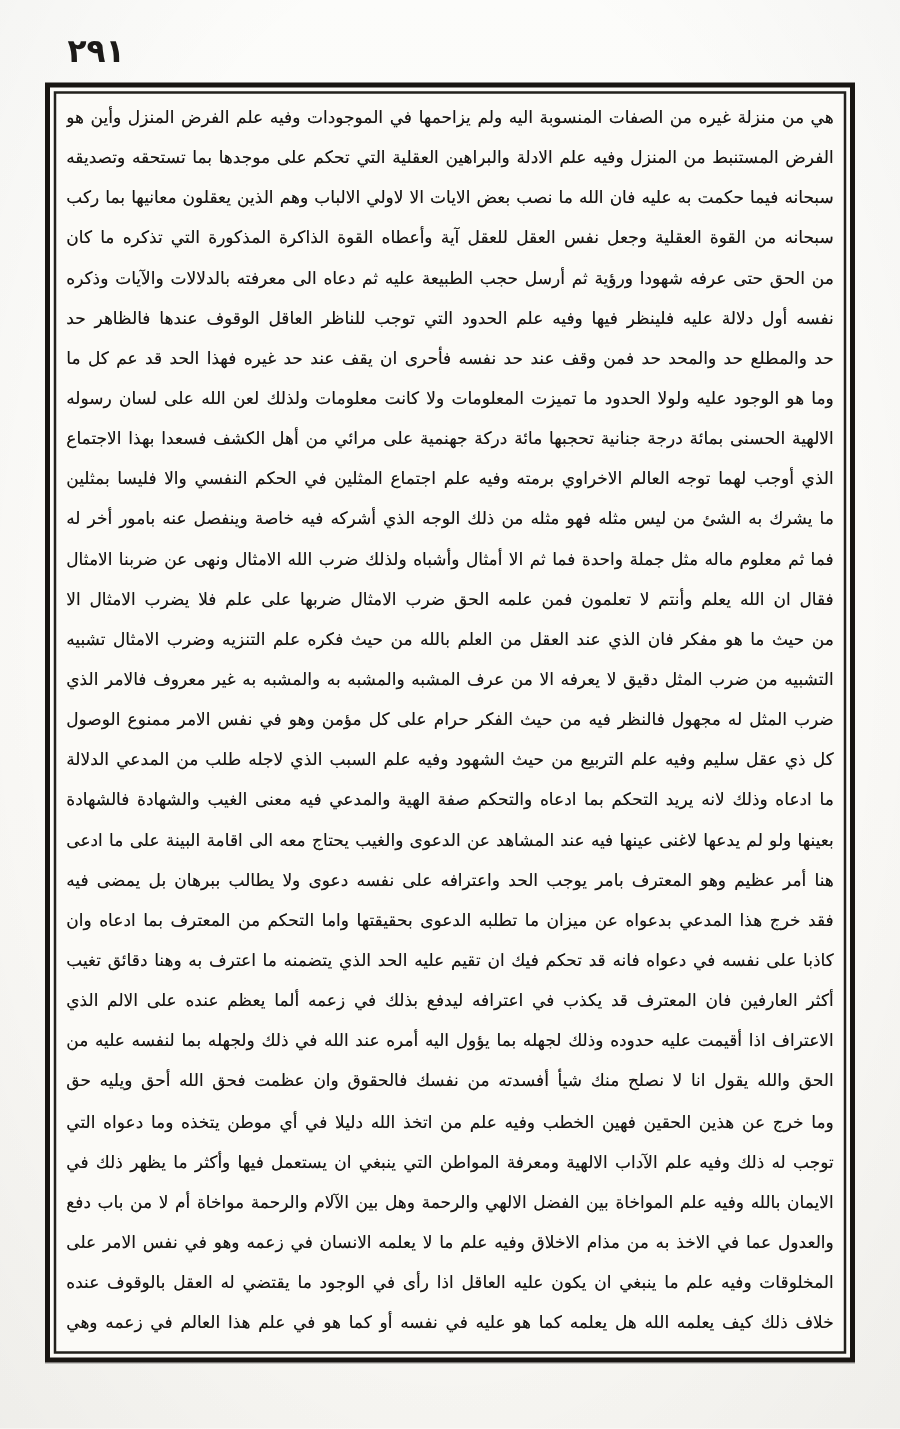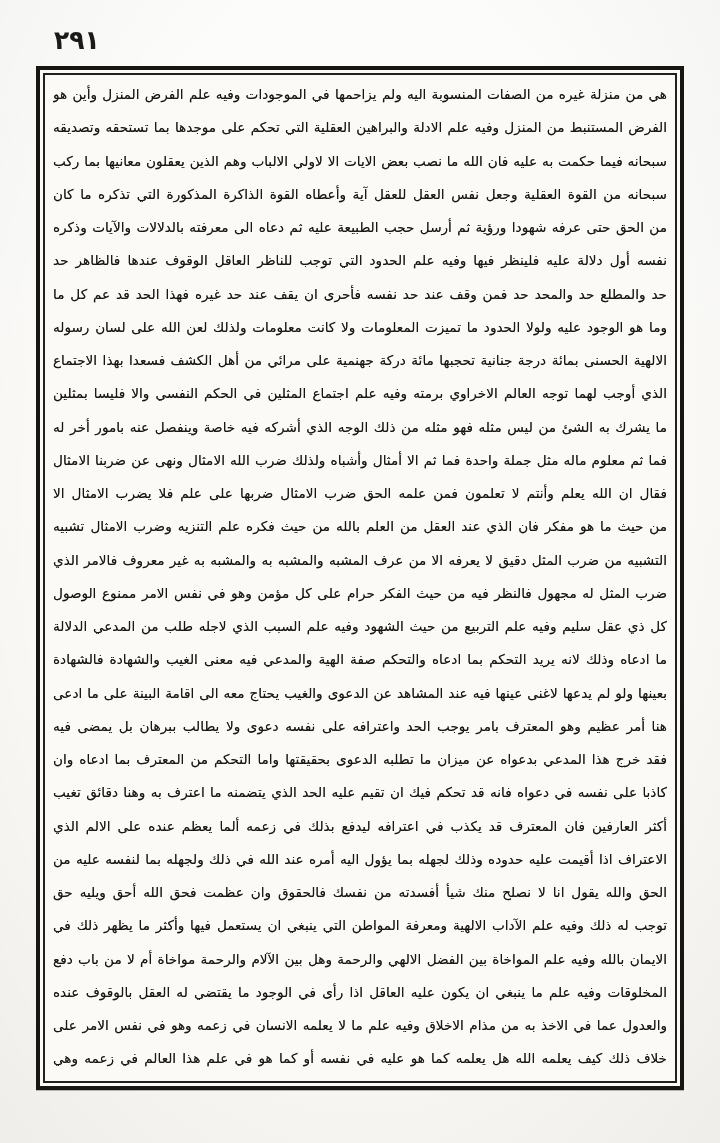--- a/index.html
+++ b/index.html
@@ -101,20 +101,21 @@
         <div class="line">ضرب المثل له مجهول فالنظر فيه من حيث الفكر حرام على كل مؤمن وهو في نفس الامر ممنوع الوصول اليه عند</div>
         <div class="line">كل ذي عقل سليم  وفيه علم التربيع من حيث الشهود  وفيه علم السبب الذي لاجله طلب من المدعي الدلالة على</div>
         <div class="line">ما ادعاه وذلك لانه يريد التحكم بما ادعاه والتحكم صفة الهية والمدعي فيه معنى الغيب والشهادة فالشهادة ثابتة</div>
         <div class="line">بعينها ولو لم يدعها لاغنى عينها فيه عند المشاهد عن الدعوى والغيب يحتاج معه الى اقامة البينة على ما ادعى ويعترض</div>
         <div class="line">هنا أمر عظيم وهو المعترف بامر يوجب الحد واعترافه على نفسه دعوى ولا يطالب ببرهان بل يمضى فيه الحدود</div>
         <div class="line">فقد خرج هذا المدعي بدعواه عن ميزان ما تطلبه الدعوى بحقيقتها واما التحكم من المعترف بما ادعاه وان كان</div>
         <div class="line">كاذبا على نفسه في دعواه فانه قد تحكم فيك ان تقيم عليه الحد الذي يتضمنه ما اعترف به وهنا دقائق تغيب عن افهام</div>
         <div class="line">أكثر العارفين فان المعترف قد يكذب في اعترافه ليدفع بذلك في زعمه ألما يعظم عنده على الالم الذي يحصل له من</div>
         <div class="line">الاعتراف اذا أقيمت عليه حدوده وذلك لجهله بما يؤول اليه أمره عند الله في ذلك ولجهله بما لنفسه عليه من</div>
         <div class="line">الحق والله يقول انا لا نصلح منك شيأ أفسدته من نفسك فالحقوق وان عظمت فحق الله أحق ويليه حق نفسك</div>
+        <div class="line">وما خرج عن هذين الحقين فهين الخطب  وفيه علم من اتخذ الله دليلا في أي موطن يتخذه وما دعواه التي</div>
         <div class="line">توجب له ذلك  وفيه علم الآداب الالهية ومعرفة المواطن التي ينبغي ان يستعمل فيها وأكثر ما يظهر ذلك في باب</div>
         <div class="line">الايمان بالله  وفيه علم المواخاة بين الفضل الالهي والرحمة وهل بين الآلام والرحمة مواخاة أم لا من باب دفع</div>
+        <div class="line">والعدول عما في الاخذ به من مذام الاخلاق  وفيه علم ما لا يعلمه الانسان في زعمه وهو في نفس الامر على</div>
         <div class="line">المخلوقات  وفيه علم ما ينبغي ان يكون عليه العاقل اذا رأى في الوجود ما يقتضي له العقل بالوقوف عنده</div>
-        <div class="line">والعدول عما في الاخذ به من مذام الاخلاق  وفيه علم ما لا يعلمه الانسان في زعمه وهو في نفس الامر على</div>
         <div class="line">خلاف ذلك كيف يعلمه الله هل يعلمه كما هو عليه في نفسه أو كما هو في علم هذا العالم في زعمه وهي مسئلة</div>
       </div>
   </div>
 </div>
 
 </body></html>

